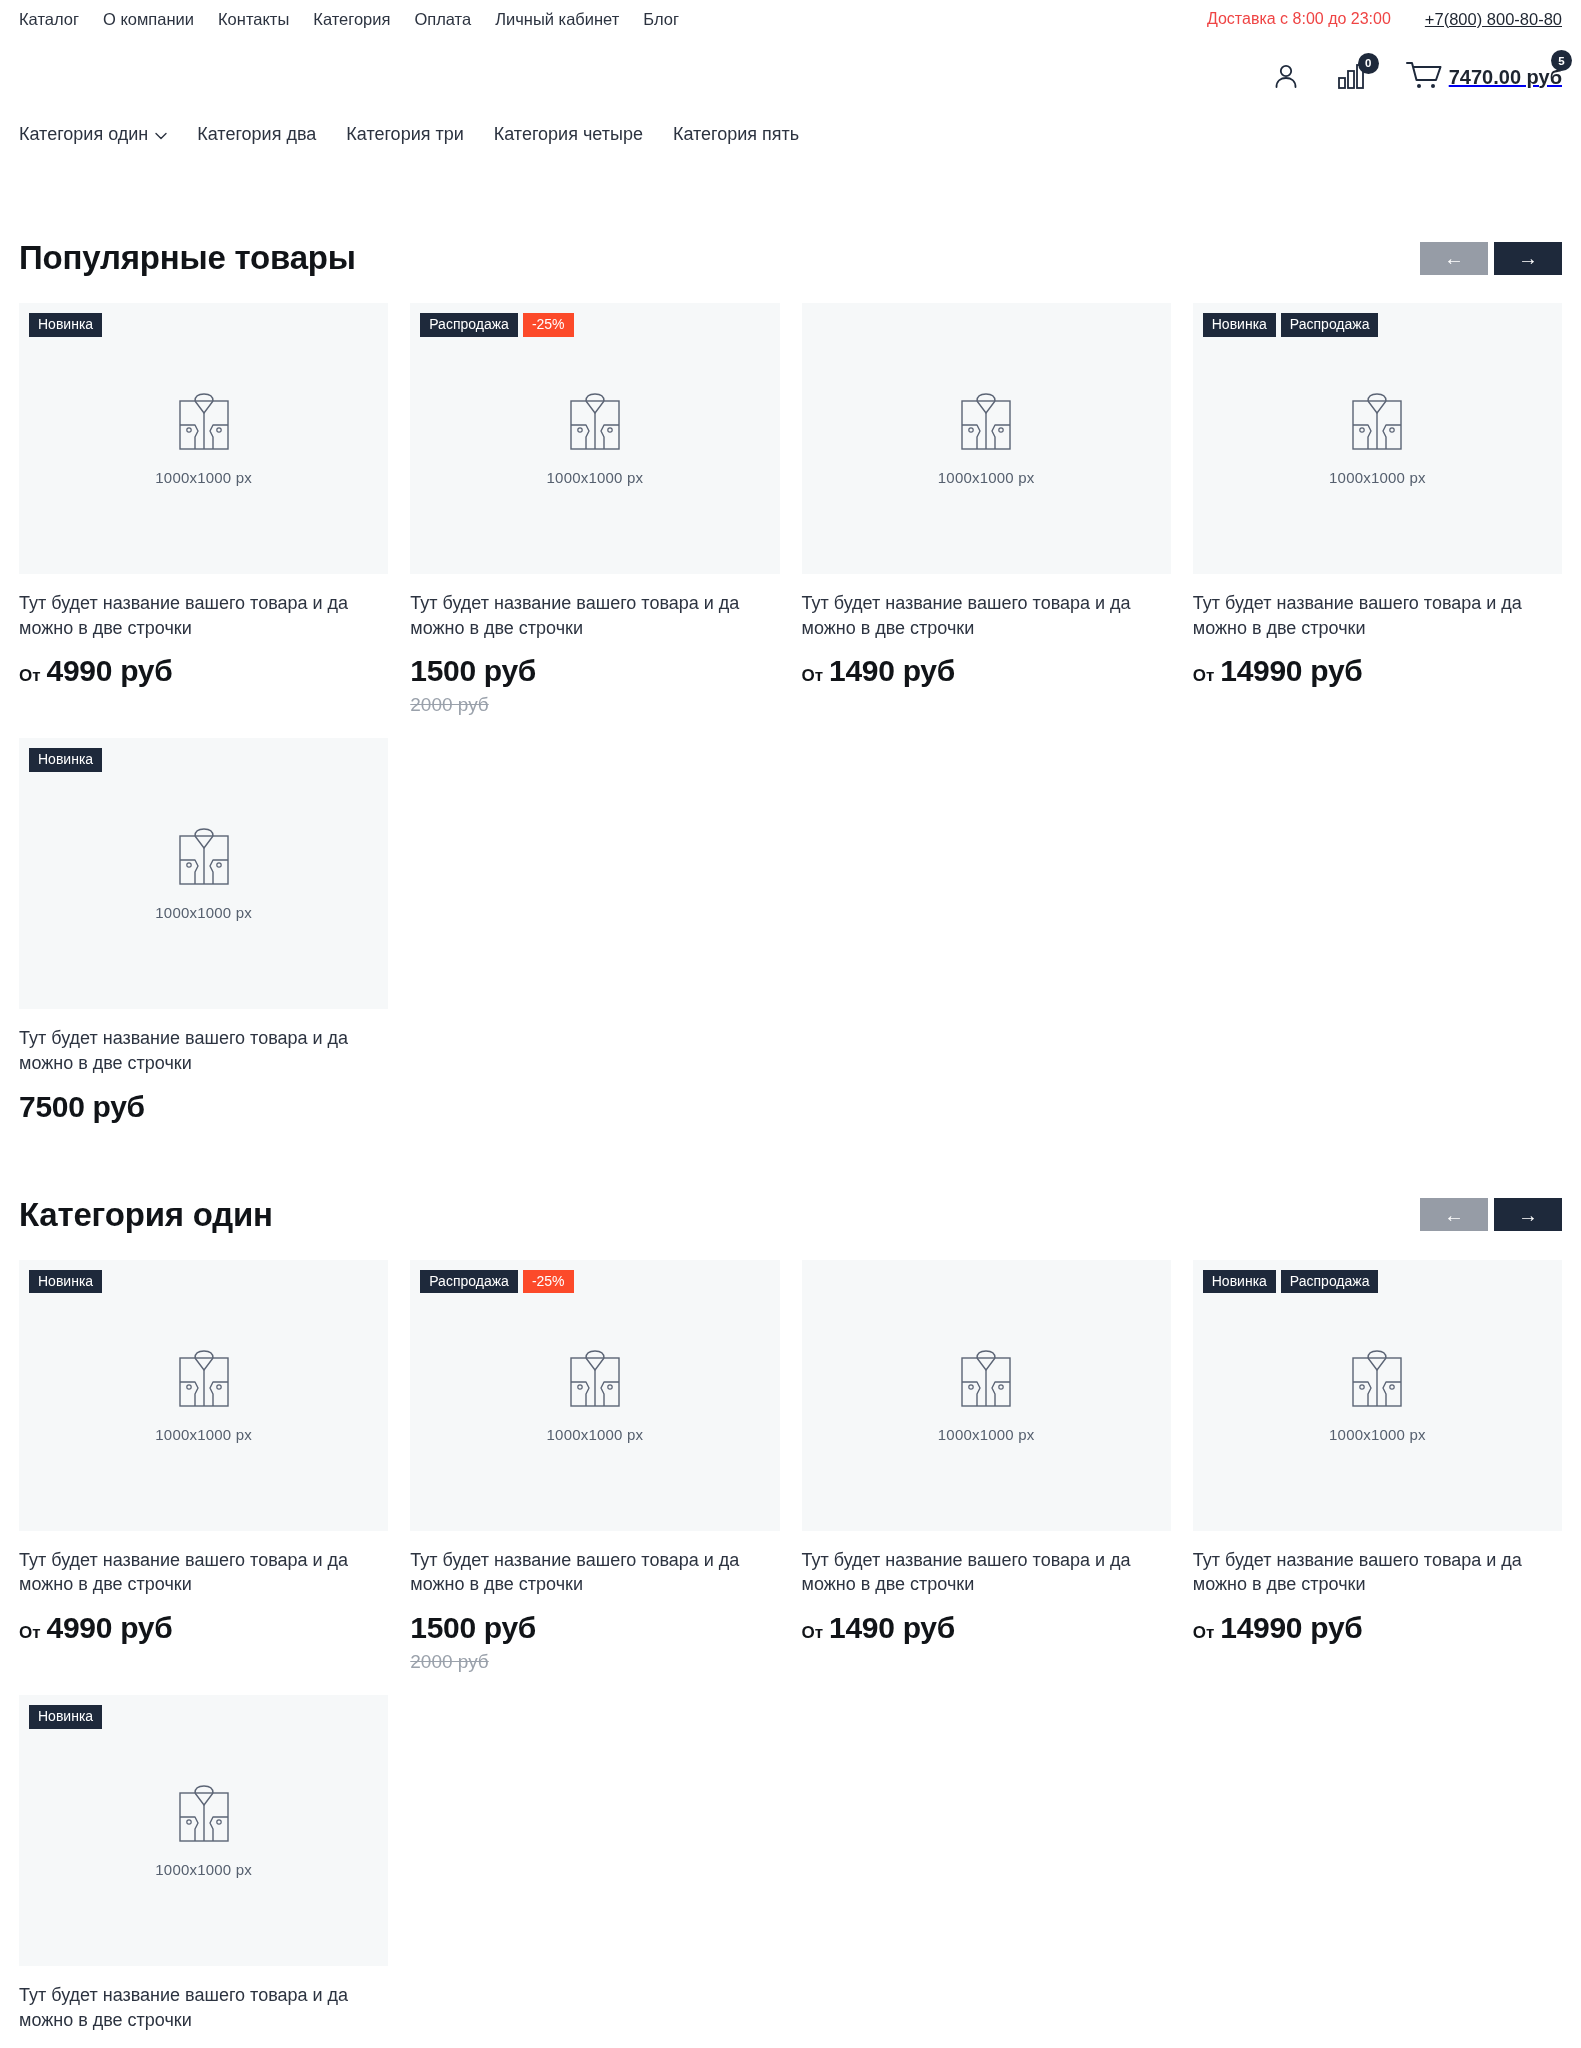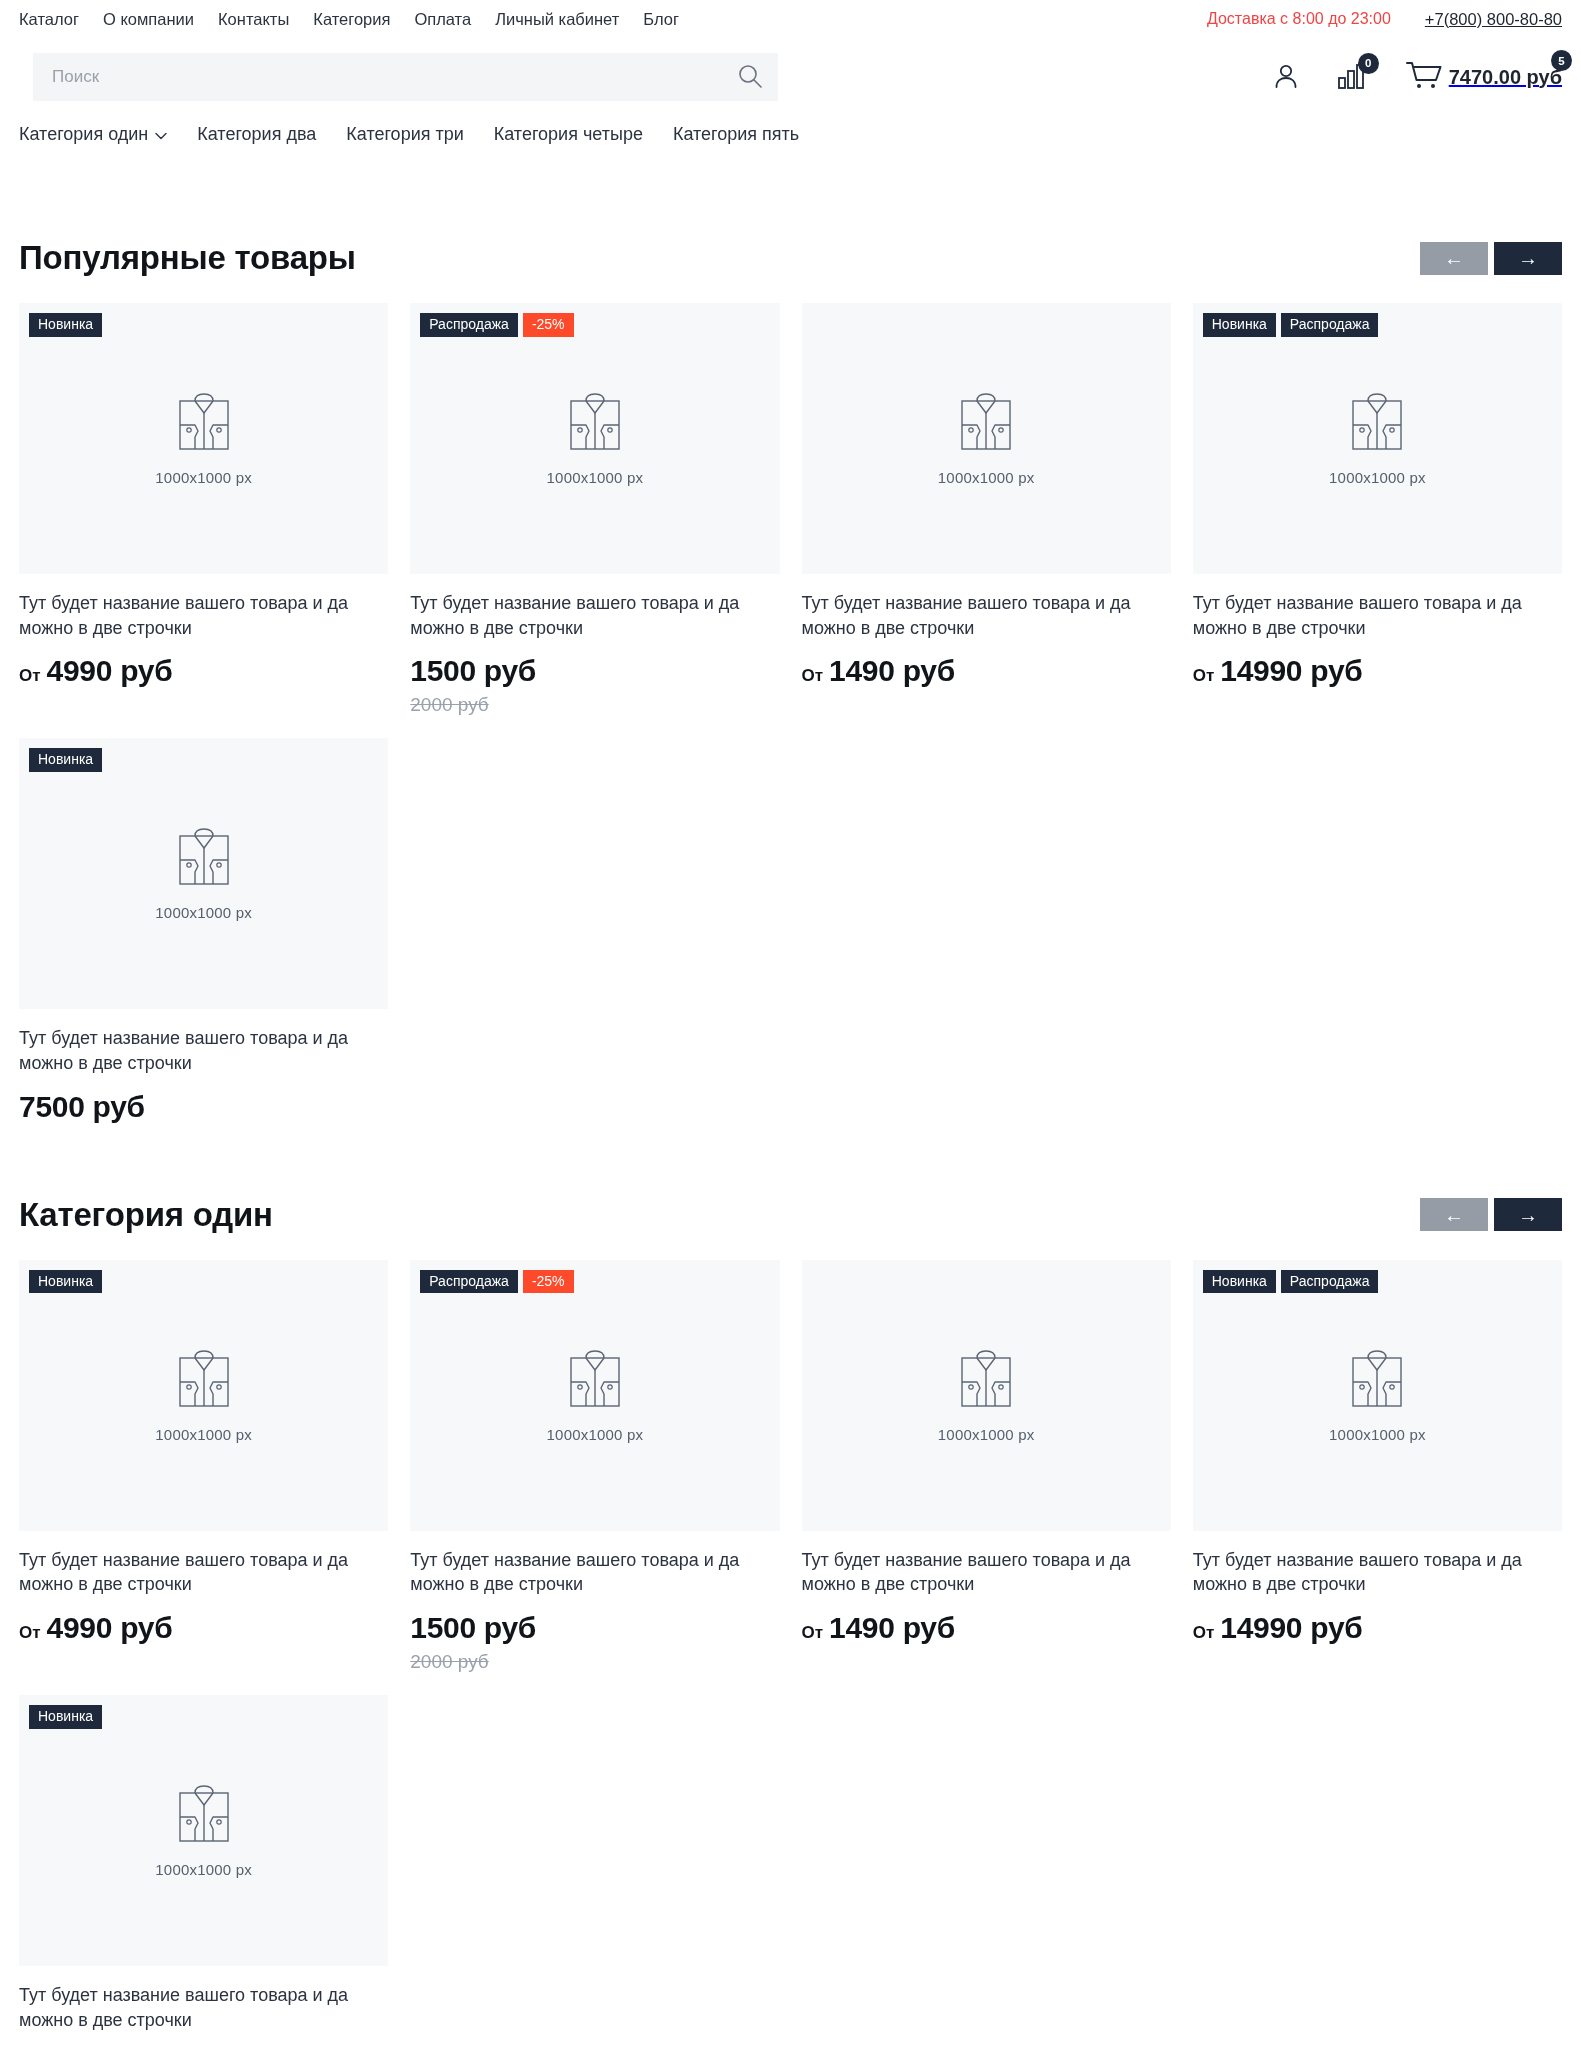--- a/index.html
+++ b/index.html
@@ -264,31 +264,20 @@
         <a href="#">Блог</a>
       </nav>
     <div class="topright">
       <span class="delivery-hours">Доставка с 8:00 до 23:00</span>
       <a class="phone" href="#">+7(800) 800-80-80</a>
     </div>
   </div>
 
   <div class="header">
 
-    <div class="searchbox">
-      <input type="text" placeholder="Поиск" style="">
-      <button class="search-btn">
-        <span>
-          <svg width="26" height="26" viewBox="0 0 26 26" fill="none" xmlns="http://www.w3.org/2000/svg">
-            <circle cx="11" cy="11" r="8" stroke="#6b7280" stroke-width="1.6"></circle>
-            <line x1="17" y1="17" x2="24" y2="24" stroke="#6b7280" stroke-width="1.6" stroke-linecap="round"></line>
-          </svg>
-        </span>
-      </button>
-    </div>
 
     <div class="header-actions">
       <button class="icon-btn">
         <span>
           <svg width="30" height="30" viewBox="0 0 30 30" fill="none" xmlns="http://www.w3.org/2000/svg">
             <circle cx="15" cy="10" r="5.2" stroke="#1e293b" stroke-width="1.8"></circle>
             <path d="M5.5 26 C5.5 19.8 10 17 15 17 C20 17 24.5 19.8 24.5 26" stroke="#1e293b" stroke-width="1.8" stroke-linecap="round"></path>
           </svg>
         </span>
       </button>

